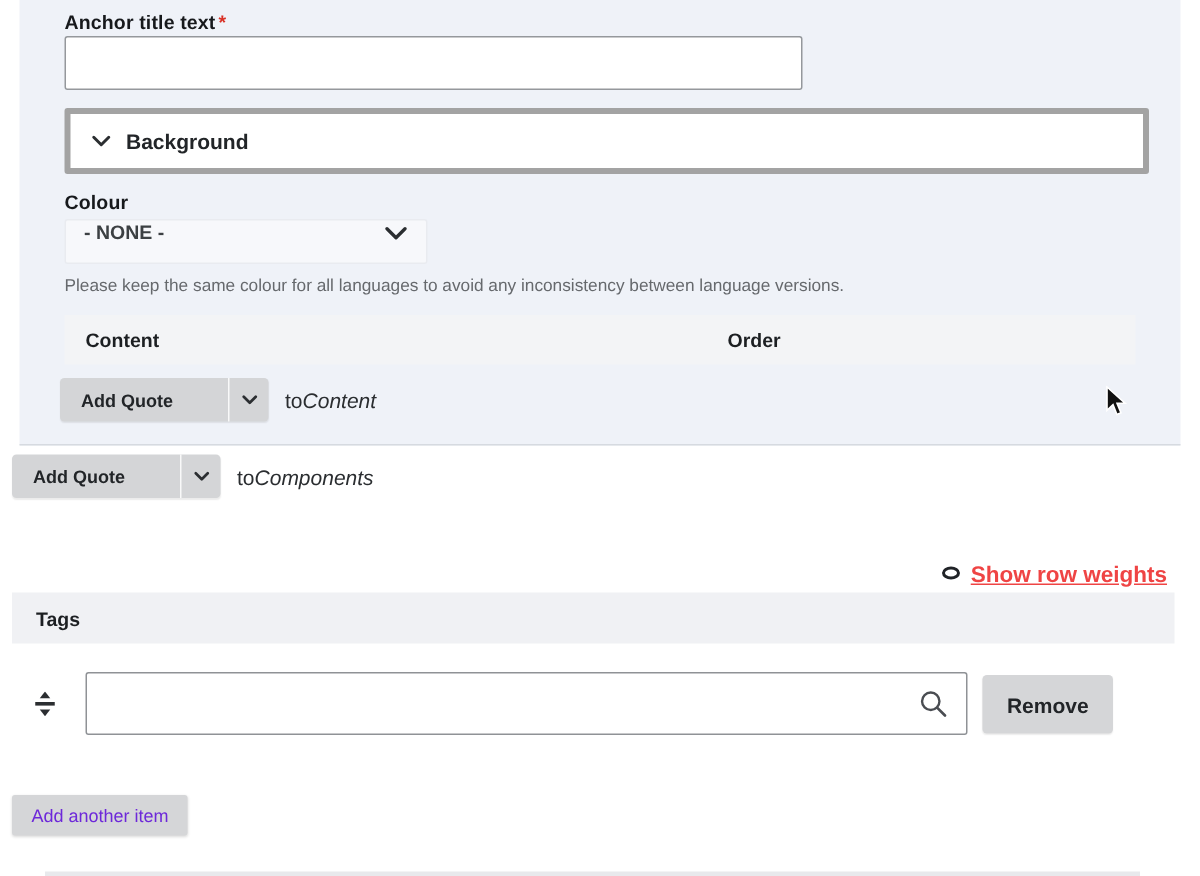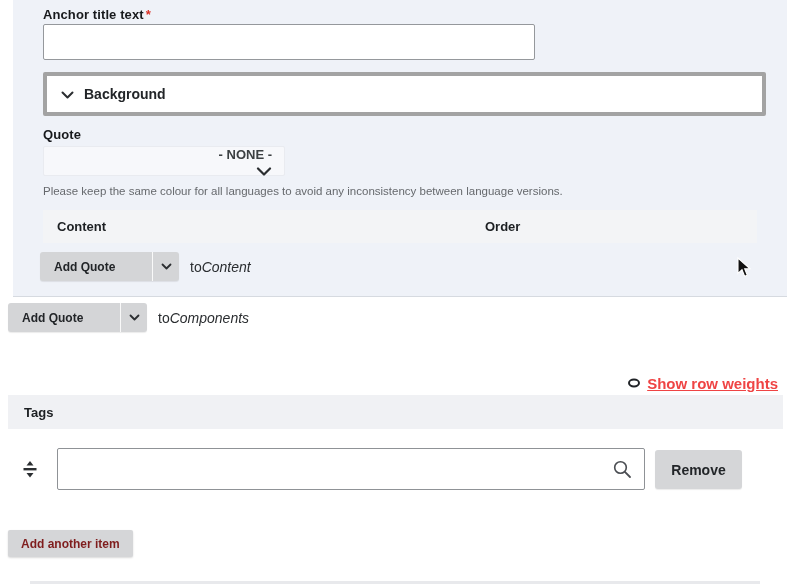--- a/index.html
+++ b/index.html
@@ -35,22 +35,22 @@
     left: 30px; top: 72px; width: 723px; height: 44px;
     background: #ffffff; border: 4px solid #a3a3a3; border-radius: 2px;
     display: flex; align-items: center; padding: 0 14px; gap: 10px;
     cursor: pointer;
   }
   .collapsible .title { font-size: 14px; font-weight: 700; color: #222528; }
 
   .select {
     left: 30px; top: 146px; width: 242px; height: 30px;
     background: #f7f8fb; border: 1px solid #e9ebf0; border-radius: 2px;
-    display: flex; align-items: flex-end; justify-content: space-between;
-    padding: 0 12px; cursor: pointer; flex-direction: column;
+    display: flex; align-items: flex-start; justify-content: space-between;
+    padding: 0 12px; cursor: pointer;
   }
   .select .value { font-size: 13px; font-weight: 600; color: #3c4043; }
 
   .help {
     left: 30px; top: 184px; width: 710px;
     font-size: 11.5px; color: #66696d; line-height: 1.3;
   }
 
   .table-head {
     left: 30px; top: 210px; width: 714px; height: 33px;
@@ -106,21 +106,21 @@
     left: 655px; top: 450px; width: 87px; height: 39px;
     background: #d5d6d8; border: none; border-radius: 3px;
     font-size: 14px; font-weight: 700; color: #222528;
     font-family: "Liberation Sans", sans-serif; cursor: pointer;
     box-shadow: 0 1px 1px rgba(0,0,0,0.08);
   }
 
   .add-another-btn {
     left: 8px; top: 530px; height: 27px; padding: 0 13px;
     background: #d5d6d8; border: none; border-radius: 2px;
-    font-size: 12px; font-weight: 700; color: #7f1d1d;
+    font-size: 12px; font-weight: 400; color: #6d28d9;
     font-family: "Liberation Sans", sans-serif; cursor: pointer;
     box-shadow: 0 1px 2px rgba(0,0,0,0.15);
   }
 
   .bottom-divider {
     left: 30px; top: 581px; width: 730px; height: 3px;
     background: #e8e9ec;
   }
 
   .cursor { left: 737px; top: 257px; pointer-events: none; z-index: 99; }
@@ -138,21 +138,21 @@
 
   <div class="abs collapsible">
     <span>
       <svg width="13" height="8" viewBox="0 0 13 8">
           <polyline points="1.5,1.5 6.5,6.5 11.5,1.5" fill="none" stroke="#2b2e31" stroke-width="2" stroke-linecap="round" stroke-linejoin="round"></polyline>
         </svg>
     </span>
     <span class="title">Background</span>
   </div>
 
-  <div class="abs field-label" style="left:30px; top:127px;">Quote</div>
+  <div class="abs field-label" style="left:30px; top:127px;">Colour</div>
 
   <div class="abs select">
     <span class="value">- NONE -</span>
     <span>
       <svg width="16" height="9" viewBox="0 0 16 9">
           <polyline points="2,1.5 8,7.5 14,1.5" fill="none" stroke="#2b2e31" stroke-width="2.2" stroke-linecap="round" stroke-linejoin="round"></polyline>
         </svg>
     </span>
   </div>
 

